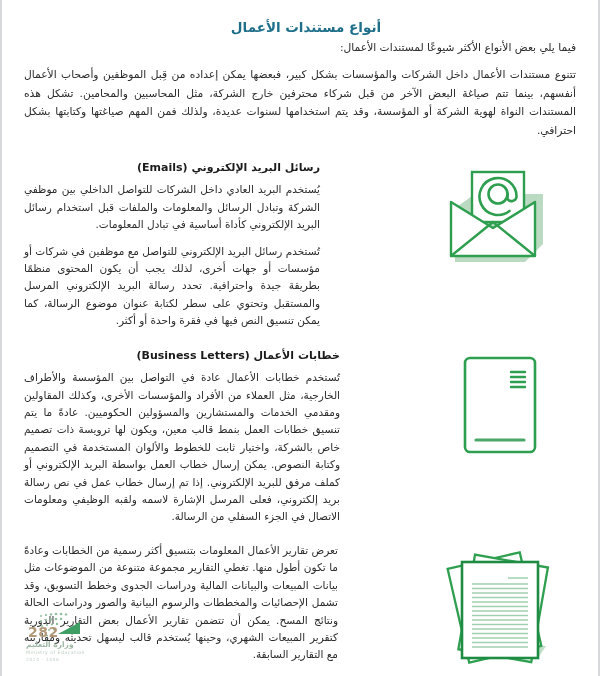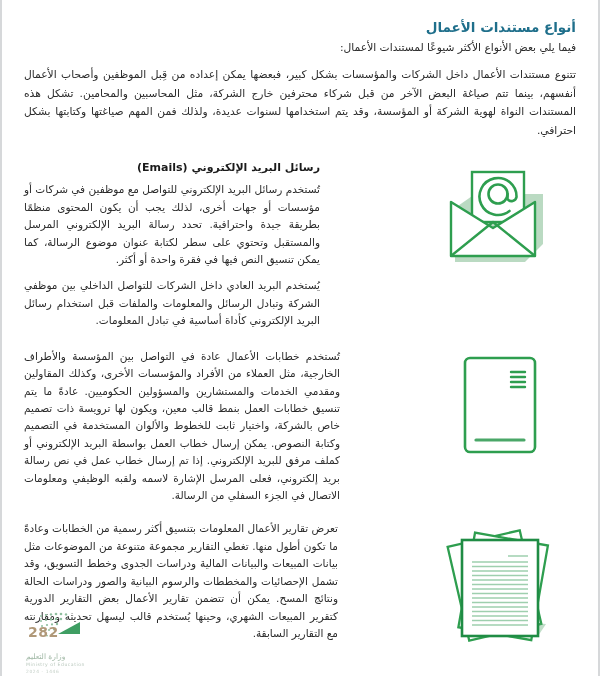--- a/index.html
+++ b/index.html
@@ -23,21 +23,21 @@
   }
 
   
   .header-block {
     padding: 18px 22px 0 22px;
   }
   .page-title {
     font-size: 13.5px;
     font-weight: bold;
     color: #1f6f8b;
-    text-align: right;
+    text-align: center;
     letter-spacing: 0;
     line-height: 1.4;
     padding-left: 12px;
   }
   .intro-para {
     margin-top: 9px;
     font-size: 10.7px;
     line-height: 1.72;
     color: #2b2b2b;
     text-align: justify;
@@ -122,23 +122,22 @@
     position: absolute;
     left: 2px;
     top: 28px;
     width: 116px;
     line-height: 1.25;
   }
   .moe-ar {
     font-size: 7.5px;
     color: #9fb7a4;
     letter-spacing: 1.1px;
-    font-weight: normal;
+    font-weight: bold;
     white-space: nowrap;
-    margin-top: 12px;
   }
   .moe-en {
     font-size: 4.6px;
     color: #b9c8bd;
     letter-spacing: .5px;
     white-space: nowrap;
     margin-top: 1px;
   }
   .moe-yr {
     font-size: 4.4px;
@@ -178,39 +177,40 @@
         <g fill="none" stroke="#2e9e4f" stroke-width="2.6" stroke-linecap="round">
           <circle cx="51" cy="30" r="9.5"></circle>
           <path d="M60.5 30 v5 a5 5 0 0 0 9 -2 a18.5 18.5 0 1 0 -7 14"></path>
         </g>
         <polygon points="4,38 4,92 88,92 88,38 46,64" fill="#ffffff" stroke="#2e9e4f" stroke-width="2.4" stroke-linejoin="round"></polygon>
         <polyline points="4,92 46,58 88,92" fill="none" stroke="#2e9e4f" stroke-width="2.4" stroke-linejoin="round"></polyline>
       </svg>
     </div>
     <div class="section-text">
       <div class="section-heading">رسائل البريد الإلكتروني (Emails)</div>
+      <p class="section-para">يُستخدم البريد العادي داخل الشركات للتواصل الداخلي بين موظفي الشركة وتبادل الرسائل والمعلومات والملفات قبل استخدام رسائل البريد الإلكتروني كأداة أساسية في تبادل المعلومات.</p>
       <p class="section-para">تُستخدم رسائل البريد الإلكتروني للتواصل مع موظفين في شركات أو مؤسسات أو جهات أخرى، لذلك يجب أن يكون المحتوى منظمًا بطريقة جيدة واحترافية. تحدد رسالة البريد الإلكتروني المرسل والمستقبل وتحتوي على سطر لكتابة عنوان موضوع الرسالة، كما يمكن تنسيق النص فيها في فقرة واحدة أو أكثر.</p>
-      <p class="section-para">يُستخدم البريد العادي داخل الشركات للتواصل الداخلي بين موظفي الشركة وتبادل الرسائل والمعلومات والملفات قبل استخدام رسائل البريد الإلكتروني كأداة أساسية في تبادل المعلومات.</p>
     </div>
   </div>
 
   <div class="section sec-letters">
     <div class="icon-cell">
       <svg width="84" height="106" viewBox="0 0 84 106">
         <rect x="6" y="6" width="70" height="94" rx="5" ry="5" fill="#ffffff" stroke="#2e9e4f" stroke-width="2.6"></rect>
         <g stroke="#2e9e4f" stroke-width="2.4" stroke-linecap="round">
           <line x1="52" y1="20" x2="66" y2="20"></line>
           <line x1="52" y1="25" x2="66" y2="25"></line>
           <line x1="52" y1="30" x2="66" y2="30"></line>
           <line x1="52" y1="35" x2="66" y2="35"></line>
         </g>
         <line x1="17" y1="88" x2="65" y2="88" stroke="#4aa768" stroke-width="3.2" stroke-linecap="round"></line>
       </svg>
     </div>
     <div class="section-text">
+      <div class="section-heading">خطابات الأعمال (Business Letters)</div>
       <p class="section-para">تُستخدم خطابات الأعمال عادة في التواصل بين المؤسسة والأطراف الخارجية، مثل العملاء من الأفراد والمؤسسات الأخرى، وكذلك المقاولين ومقدمي الخدمات والمستشارين والمسؤولين الحكوميين. عادةً ما يتم تنسيق خطابات العمل بنمط قالب معين، ويكون لها ترويسة ذات تصميم خاص بالشركة، واختيار ثابت للخطوط والألوان المستخدمة في التصميم وكتابة النصوص. يمكن إرسال خطاب العمل بواسطة البريد الإلكتروني أو كملف مرفق للبريد الإلكتروني. إذا تم إرسال خطاب عمل في نص رسالة بريد إلكتروني، فعلى المرسل الإشارة لاسمه ولقبه الوظيفي ومعلومات الاتصال في الجزء السفلي من الرسالة.</p>
     </div>
   </div>
 
   <div class="section sec-reports">
     <div class="icon-cell">
       <svg width="118" height="126" viewBox="0 0 118 126">
         <g transform="rotate(-13 59 63)">
           <rect x="16" y="12" width="74" height="96" fill="#ffffff" stroke="#2e9e4f" stroke-width="2.3"></rect>
         </g>

